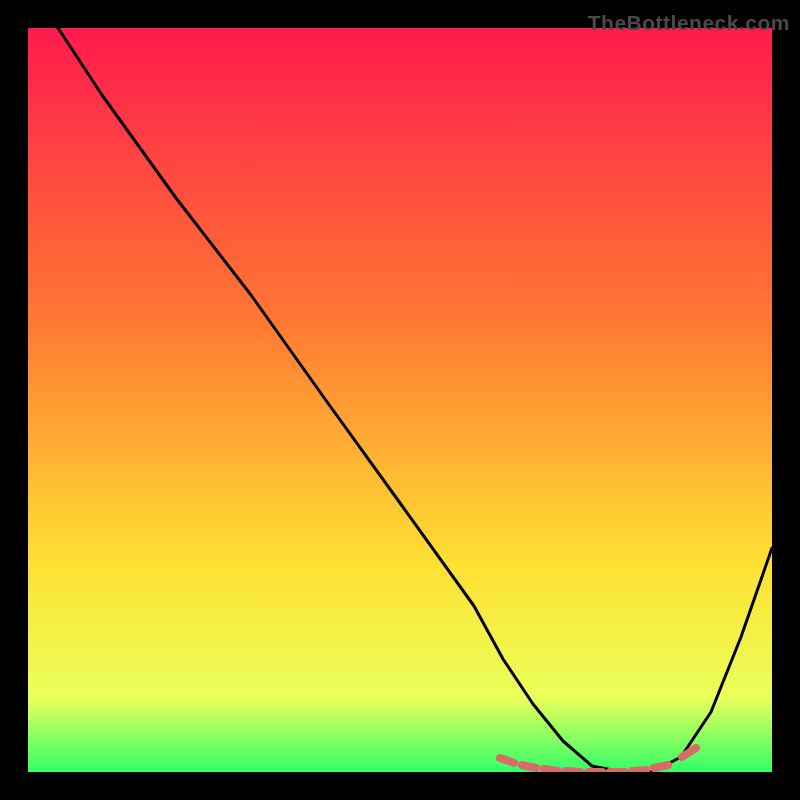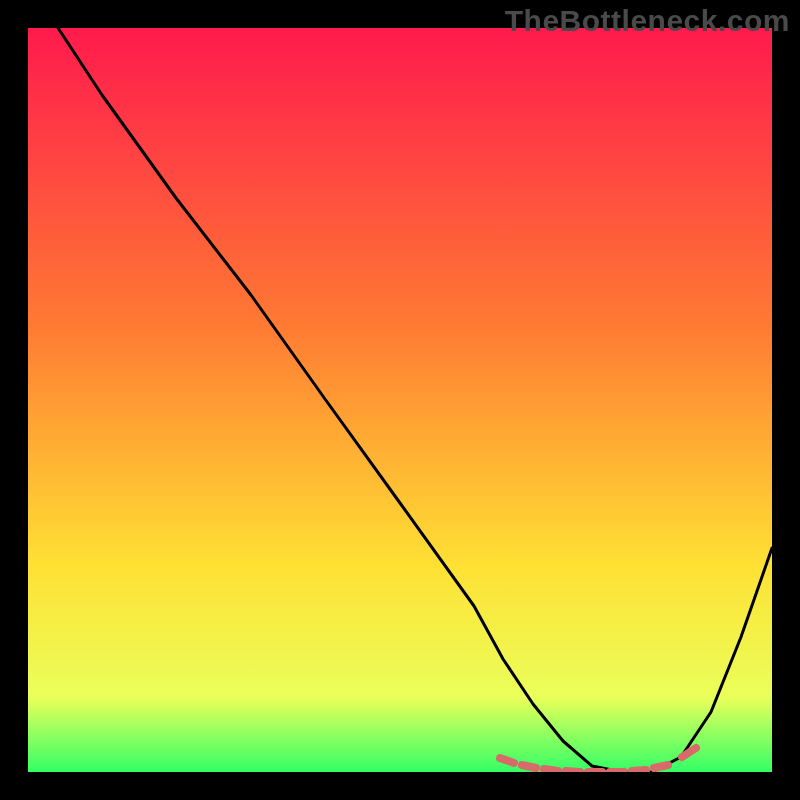--- a/index.html
+++ b/index.html
@@ -12,24 +12,24 @@
     font-family: Arial, Helvetica, sans-serif;
   }
   .frame {
     position: relative;
     width: 800px;
     height: 800px;
     background: #000;
   }
   .watermark {
     position: absolute;
-    top: 4px;
+    top: 11px;
     right: 10px;
     color: #4a4a4a;
-    font-size: 30px;
+    font-size: 21px;
     font-weight: bold;
     letter-spacing: 0.5px;
     z-index: 10;
   }
   .plot-outer {
     position: absolute;
     left: 28px;
     top: 28px;
     width: 744px;
     height: 744px;

